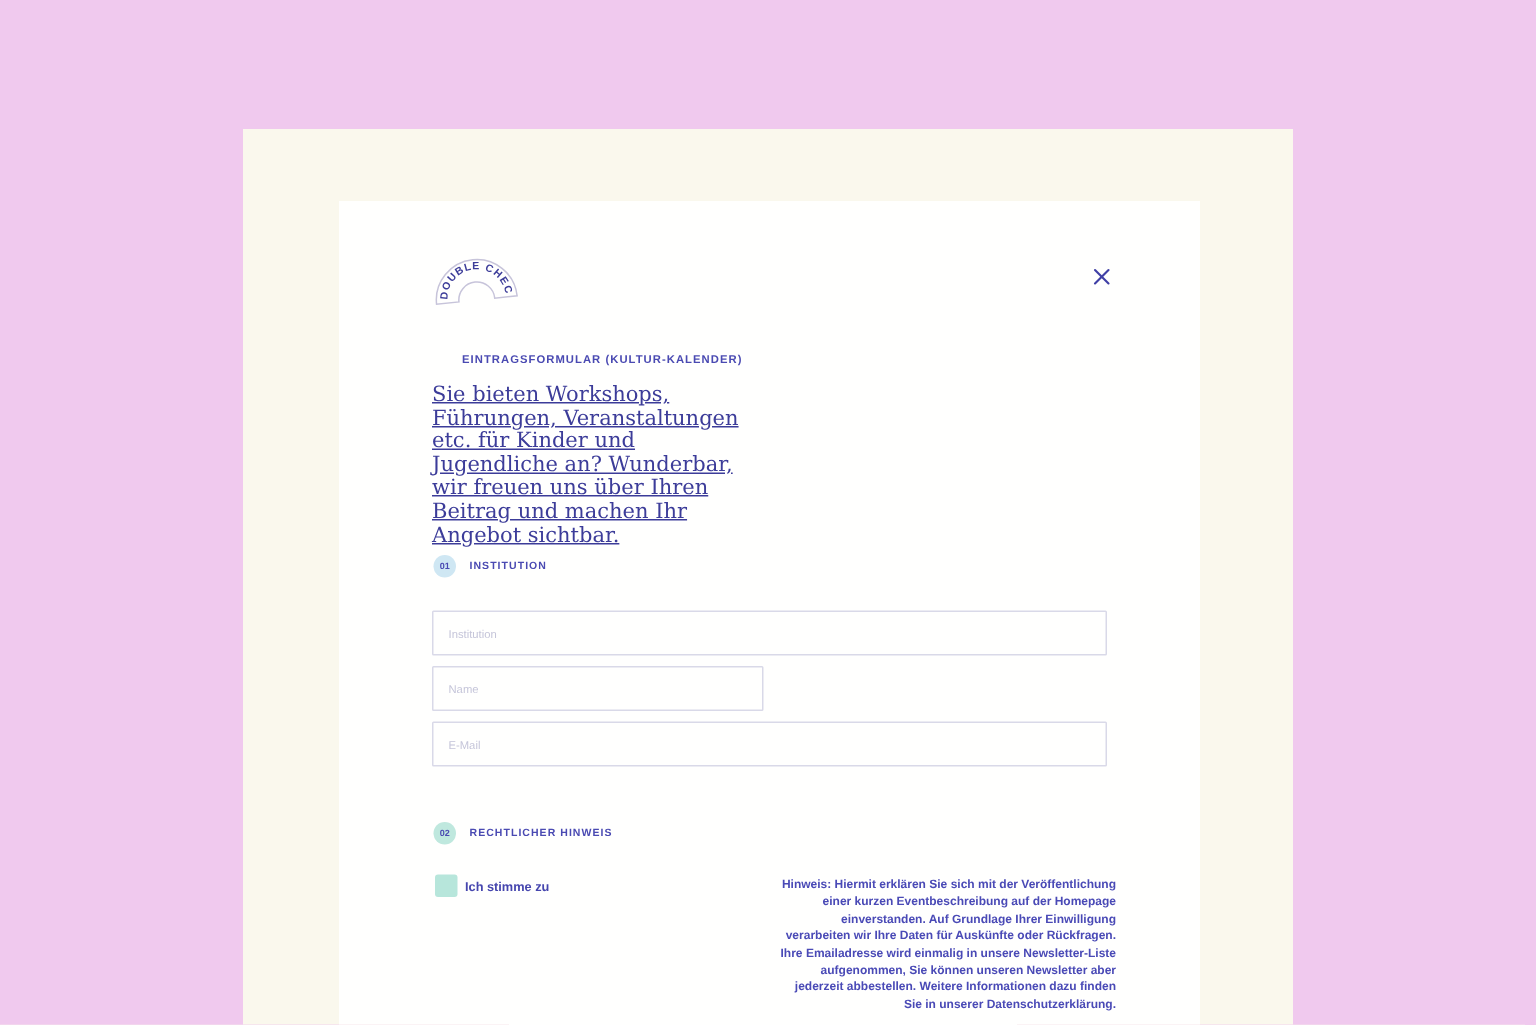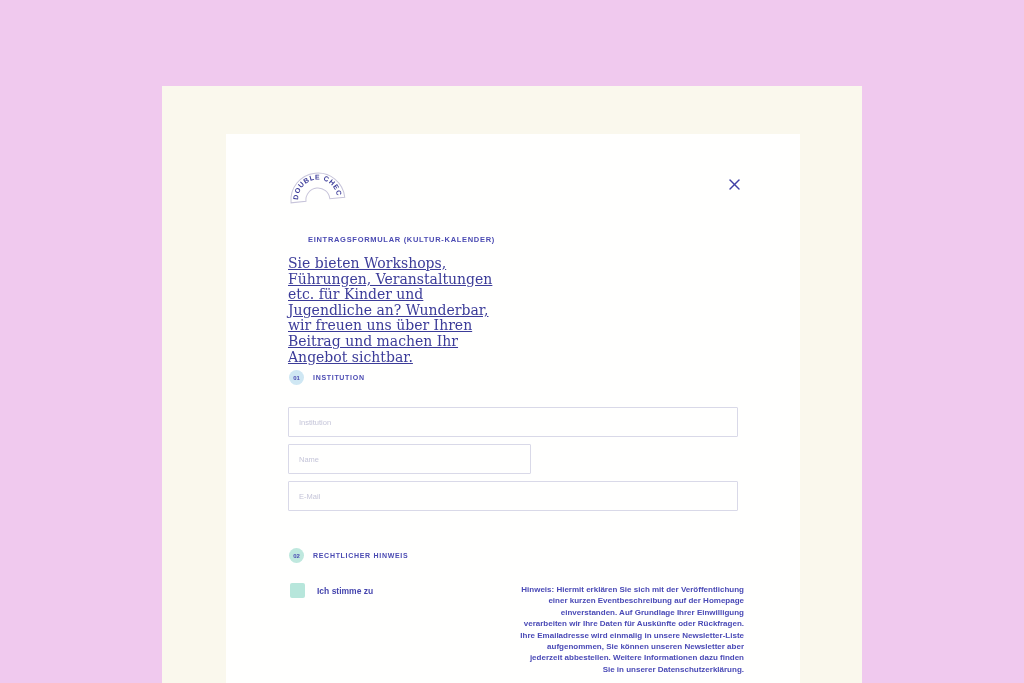--- a/index.html
+++ b/index.html
@@ -96,37 +96,37 @@
     border-radius: 1px;
     background: #fffffe;
     box-sizing: border-box;
     padding: 0 0 0 10px;
     font-family: "Liberation Sans", sans-serif;
     font-size: 7.5px;
     color: #55557a;
     outline: none;
     width: 100%;
   }
-  .text-input.half { width: 243px; }
+  .text-input.half { width: 221px; }
   .text-input::placeholder { color: #c5c5d9; opacity: 1; }
   .consent-row {
     position: absolute;
     left: 64px; top: 449px;
     display: flex;
     align-items: center;
   }
   .checkbox {
     width: 15px; height: 15px;
     background: #b7e6db;
     border-radius: 2px;
     cursor: pointer;
     flex: 0 0 auto;
   }
   .consent-label {
-    margin-left: 12px;
+    margin-left: 5px;
     font-size: 8.5px;
     font-weight: bold;
     color: #4646ae;
   }
   .legal {
     position: absolute;
     left: 290px; top: 450px;
     width: 228px;
     font-size: 8px;
     line-height: 11.4px;

